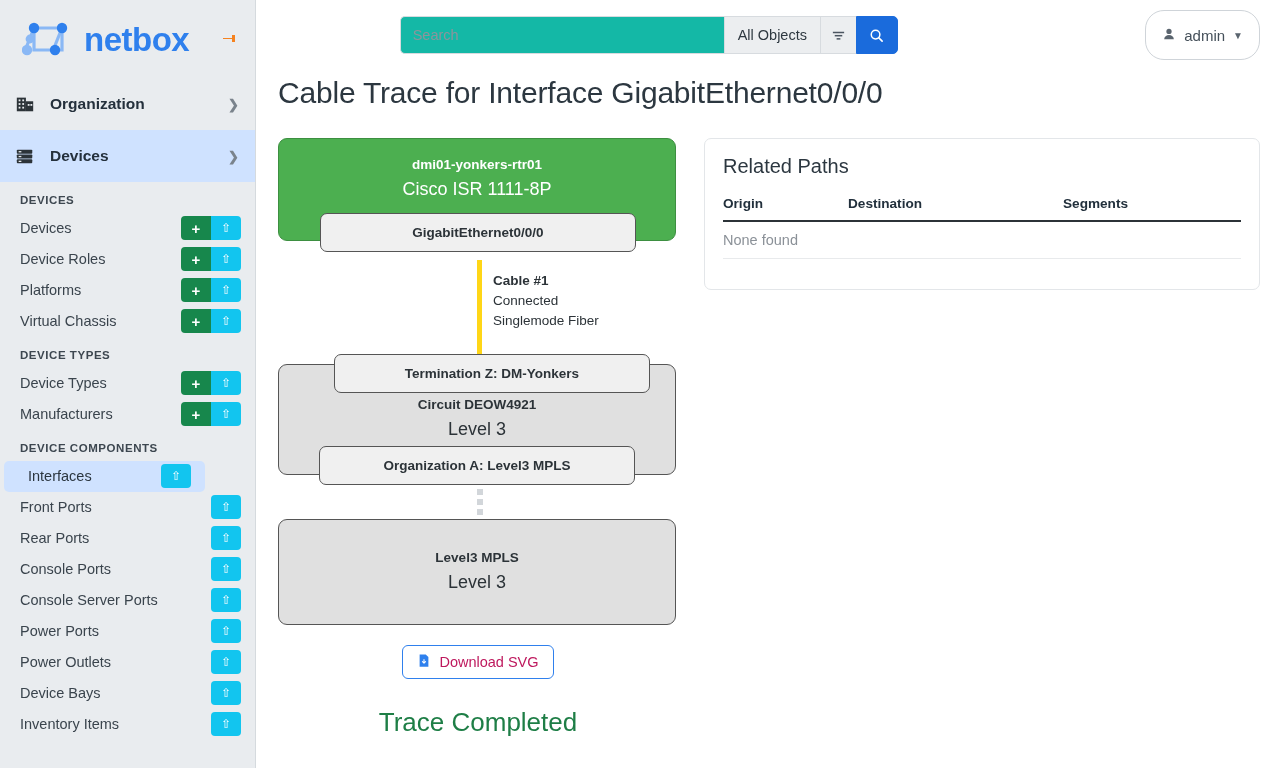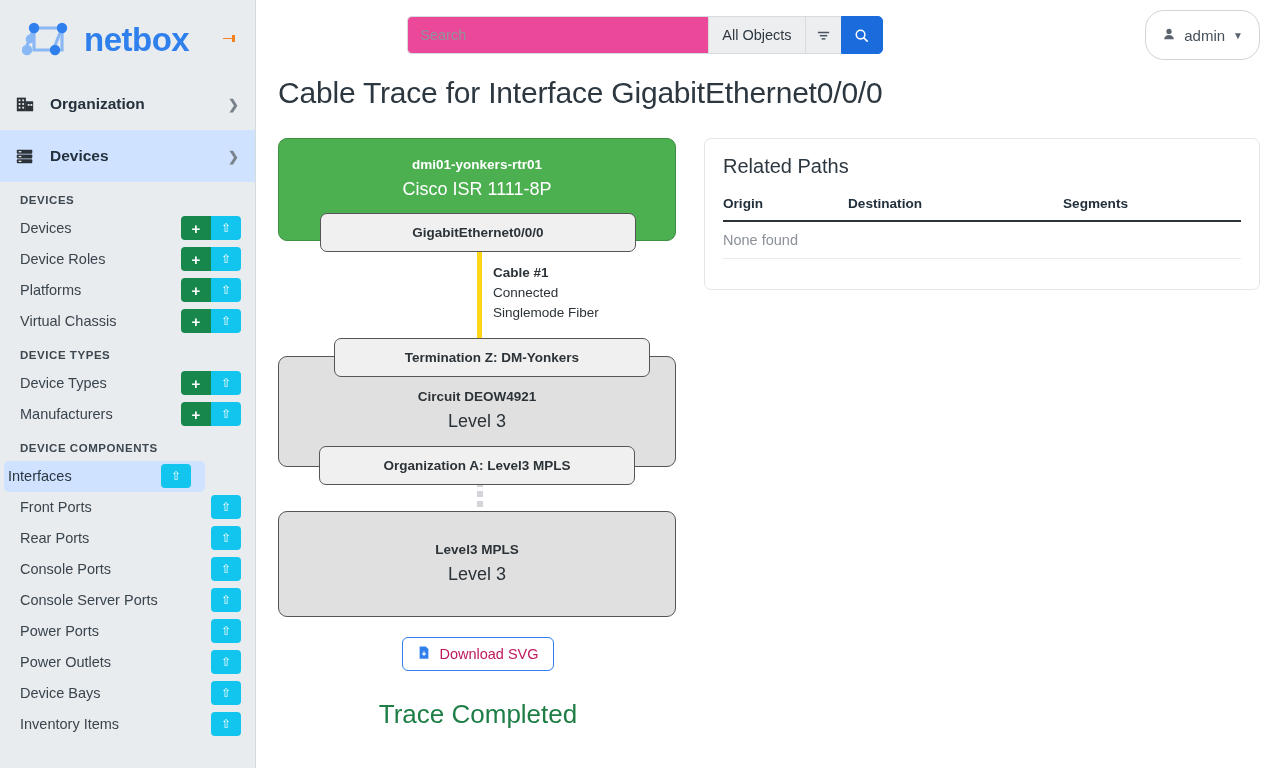--- a/index.html
+++ b/index.html
@@ -48,40 +48,40 @@
 
   .nav-row {
     display: flex; align-items: center;
     height: 31px; margin: 0 0 0 0; padding-left: 20px; padding-right: 14px;
     position: relative;
   }
   .nav-link {
     font-size: 14.5px; color: #3a444d; flex: 1 1 auto;
     cursor: pointer; line-height: 31px;
   }
-  .nav-row.active-row { background: #cfe2ff; border-radius: 5px; margin-left: 4px; margin-right: 50px; padding-left: 4px; }
+  .nav-row.active-row { background: #cfe2ff; border-radius: 5px; margin-left: 4px; margin-right: 50px; padding-left: 24px; }
   .nav-row.active-row .nav-link { color: #2b3640; }
   .btn-grp { position: absolute; right: 14px; top: 3px; display: flex; height: 24px; }
   .mini-btn {
     width: 30px; height: 24px; display: flex; align-items: center; justify-content: center;
     color: #fff; cursor: pointer; font-size: 12px; line-height: 1;
   }
   .mini-add { background: #17874c; border-radius: 4px 0 0 4px; font-size: 15px; font-weight: 700; }
   .mini-imp { background: #12c5ef; border-radius: 0 4px 4px 0; }
   .mini-imp.solo { border-radius: 4px; }
 
   
   #main { flex: 1 1 auto; height: 768px; background: #fff; overflow: hidden; position: relative; }
 
   #topbar { height: 70px; display: flex; align-items: center; padding: 0 20px; }
   .search-wrap { display: flex; margin-left: auto; margin-right: auto; height: 38px; }
   .search-input {
-    width: 301px; height: 38px; border: 1px solid #d7dbdf; border-right: none;
+    width: 324px; height: 38px; border: 1px solid #d7dbdf; border-right: none;
     border-radius: 5px 0 0 5px; padding: 2px 12px; font-size: 14.5px;
-    font-family: "Liberation Sans", sans-serif; color: #333; outline: none; background: #ec4899;
+    font-family: "Liberation Sans", sans-serif; color: #333; outline: none; background: #14b8a6;
   }
   .search-input::placeholder { color: #8d949b; }
   .search-scope {
     display: flex; align-items: center; padding: 0 13px; height: 38px;
     background: #eceef0; border: 1px solid #d7dbdf; border-right: none;
     font-size: 14.5px; color: #2e3840; cursor: pointer; white-space: nowrap;
   }
   .search-filter {
     display: flex; align-items: center; justify-content: center; width: 36px; height: 38px;
     background: #eceef0; border: 1px solid #d7dbdf; border-right: none; cursor: pointer;
@@ -106,21 +106,21 @@
   .node {
     width: 398px; border-radius: 9px; text-align: center;
     padding: 16px 10px; position: relative;
   }
   .node-green { background: #4caf50; border: 1px solid #3d8f41; color: #fff; padding-bottom: 36px; }
   .node-gray  { background: #e0e0e0; border: 1px solid #555; color: #2c3338; }
   .node-title { font-size: 13.5px; font-weight: 700; line-height: 1.55; }
   .node-sub   { font-size: 18px; font-weight: 400; line-height: 1.55; }
 
   .term-box {
-    width: 316px; margin: 0 auto; background: #f0f0f0; border: 1px solid #555;
+    width: 316px; margin: 8px auto; background: #f0f0f0; border: 1px solid #555;
     border-radius: 7px; text-align: center; padding: 11px 8px;
     font-size: 13.5px; font-weight: 700; color: #2c3338;
   }
   .overlap-up { margin-top: -28px; position: relative; z-index: 3; }
 
   .cable-zone { position: relative; height: 104px; }
   .cable-line {
     position: absolute; left: 199px; top: 0; width: 5px; height: 104px; background: #ffd617;
   }
   .cable-info { position: absolute; left: 215px; top: 11px; text-align: left; }

